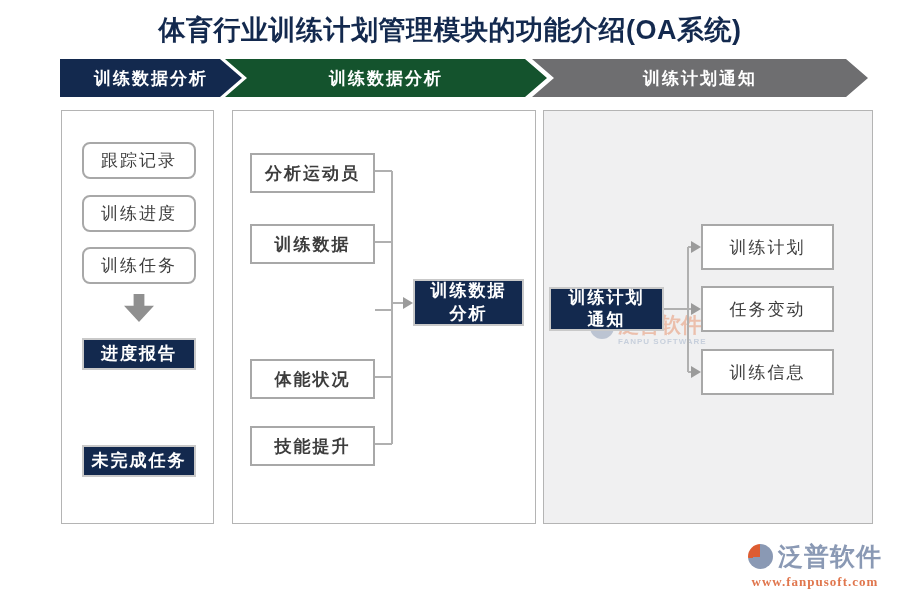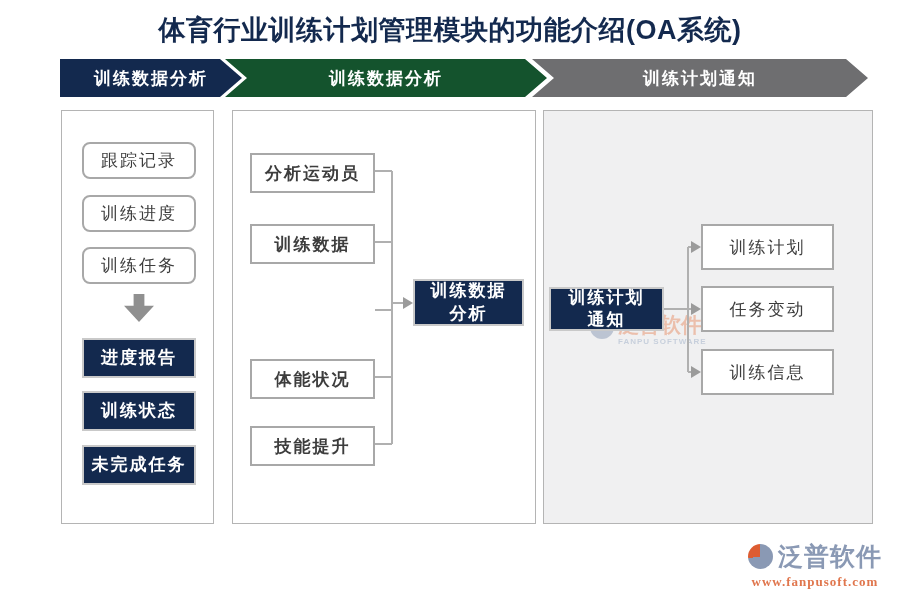--- a/index.html
+++ b/index.html
@@ -35,21 +35,21 @@
   }
   .nbox{
     position:absolute;background:#13294e;border:2px solid #c9c9c9;box-sizing:border-box;
     display:flex;align-items:center;justify-content:center;text-align:center;
     font-weight:bold;font-size:17px;color:#ffffff;letter-spacing:2px;
     white-space:pre-line;line-height:1.3;
   }
   
   .p1 .wbox{left:20px;width:114px;height:37px;border-radius:8px;}
   .p1 .w0{top:31px;} .p1 .w1{top:84px;} .p1 .w2{top:136px;}
-  .p1 .nbox{left:20px;width:114px;height:40px;}
+  .p1 .nbox{left:20px;width:114px;height:32px;}
   .p1 .n0{top:227px;} .p1 .n1{top:280px;} .p1 .n2{top:334px;}
   .down-arrow{
     position:absolute;left:62px;top:183px;width:30px;height:28px;background:#909090;
     clip-path:polygon(32% 0,68% 0,68% 42%,100% 42%,50% 100%,0 42%,32% 42%);
   }
   
   .p2 .wbox{left:17px;width:125px;height:40px;font-weight:bold;}
   .p2 .w0{top:42px;} .p2 .w1{top:113px;} .p2 .w2{top:181px;} .p2 .w3{top:248px;} .p2 .w4{top:315px;}
   .p2 .nbox{left:180px;top:168px;width:111px;height:47px;}
   
@@ -83,21 +83,20 @@
 <div class="banner first b1">训练数据分析</div>
 <div class="banner mid b2">训练数据分析</div>
 <div class="banner mid b3">训练计划通知</div>
 
 <div class="panel p1">
   <div class="wbox w0">跟踪记录</div>
   <div class="wbox w1">训练进度</div>
   <div class="wbox w2">训练任务</div>
   <div class="down-arrow"></div>
   <div class="nbox n0">进度报告</div>
-  <div class="nbox n1">训练状态</div>
   <div class="nbox n2">未完成任务</div>
 </div>
 
 <div class="panel p2">
   <svg class="connectors" width="304" height="414">
     <g stroke="#b0b0b0" stroke-width="2" fill="none">
       <path d="M142,60 H159 M142,131 H159 M142,199 H159 M142,266 H159 M142,333 H159"></path>
       <path d="M159,60 V333"></path>
       <path d="M159,192 H171"></path>
     </g>

